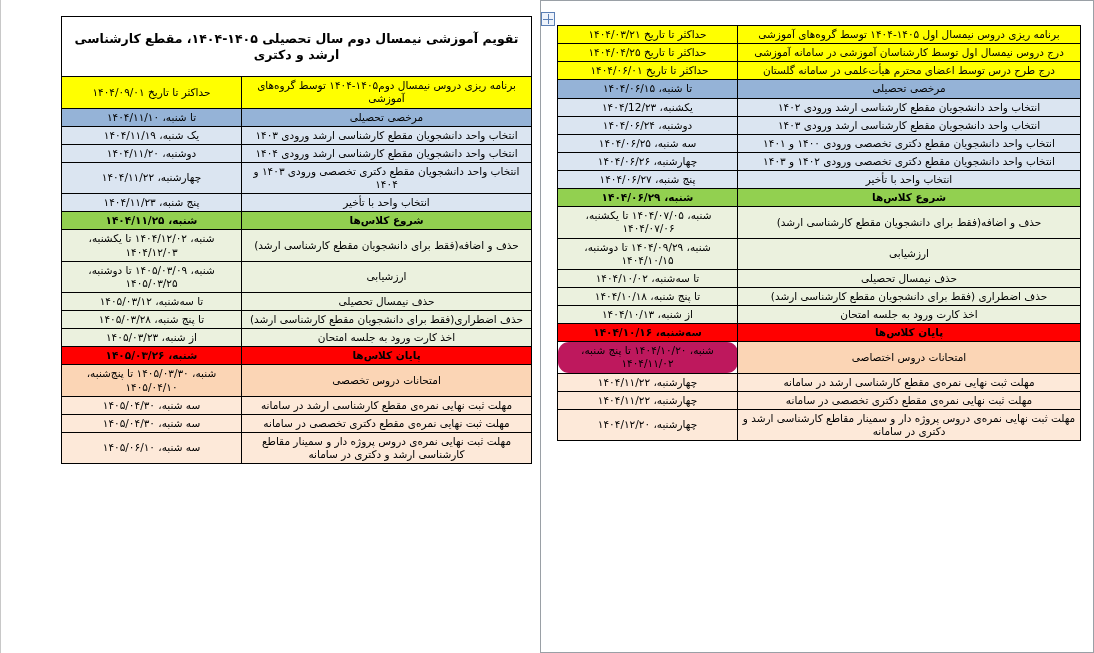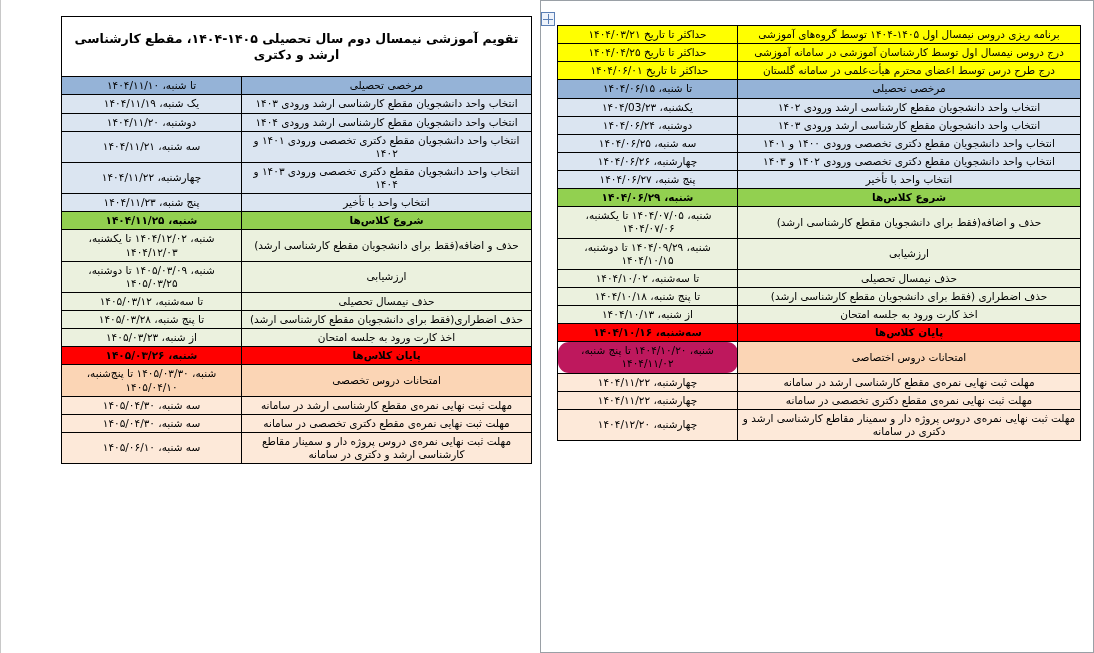--- a/index.html
+++ b/index.html
@@ -91,35 +91,35 @@
 <div class="page" id="page-left">
   <table class="cal" id="tbl-left">
     <colgroup>
         <col class="c-desc">
         <col class="c-date">
       </colgroup>
     <tbody>
       <tr>
         <td class="title-cell" colspan="2">تقویم آموزشی  نیمسال دوم سال تحصیلی ۱۴۰۵-۱۴۰۴، مقطع کارشناسی ارشد و دکتری</td>
       </tr>
+    <tr>
+          <td class="desc" style="background: rgb(255, 255, 0);">برنامه ریزی دروس نیمسال دوم۱۴۰۵-۱۴۰۴ توسط گروه‌های آموزشی</td>
+          <td class="date" style="background: rgb(255, 255, 0);">حداکثر تا تاریخ ۱۴۰۴/۰۹/۰۱</td>
+        </tr>
         <tr>
           <td class="desc" style="background: rgb(149, 179, 215);">مرخصی تحصیلی</td>
           <td class="date" style="background: rgb(149, 179, 215);">تا شنبه، ۱۴۰۴/۱۱/۱۰</td>
         </tr>
         <tr>
           <td class="desc" style="background: rgb(219, 229, 241);">انتخاب واحد دانشجویان مقطع کارشناسی ارشد ورودی ۱۴۰۳</td>
           <td class="date" style="background: rgb(219, 229, 241);">یک شنبه، ۱۴۰۴/۱۱/۱۹</td>
         </tr>
         <tr>
           <td class="desc" style="background: rgb(219, 229, 241);">انتخاب واحد دانشجویان مقطع کارشناسی ارشد ورودی ۱۴۰۴</td>
           <td class="date" style="background: rgb(219, 229, 241);">دوشنبه، ۱۴۰۴/۱۱/۲۰</td>
-        </tr>
-        <tr>
-          <td class="desc" style="background: rgb(219, 229, 241);">انتخاب واحد دانشجویان مقطع دکتری تخصصی ورودی ۱۴۰۱ و ۱۴۰۲</td>
-          <td class="date" style="background: rgb(219, 229, 241);">سه شنبه، ۱۴۰۴/۱۱/۲۱</td>
         </tr>
         <tr>
           <td class="desc" style="background: rgb(219, 229, 241);">انتخاب واحد دانشجویان مقطع دکتری تخصصی ورودی ۱۴۰۳ و ۱۴۰۴</td>
           <td class="date" style="background: rgb(219, 229, 241);">چهارشنبه، ۱۴۰۴/۱۱/۲۲</td>
         </tr>
         <tr>
           <td class="desc" style="background: rgb(219, 229, 241);">انتخاب واحد با تأخیر</td>
           <td class="date" style="background: rgb(219, 229, 241);">پنج شنبه، ۱۴۰۴/۱۱/۲۳</td>
         </tr>
         <tr>
@@ -191,21 +191,21 @@
         <tr>
           <td class="desc" style="background: rgb(255, 255, 0);">درج طرح درس توسط اعضای محترم هیأت‌علمی در سامانه گلستان</td>
           <td class="date" style="background: rgb(255, 255, 0); padding-left: 8px;">حداکثر تا تاریخ ۱۴۰۴/۰۶/۰۱</td>
         </tr>
         <tr>
           <td class="desc" style="background: rgb(149, 179, 215);">مرخصی تحصیلی</td>
           <td class="date" style="background: rgb(149, 179, 215);">تا شنبه، ۱۴۰۴/۰۶/۱۵</td>
         </tr>
         <tr>
           <td class="desc" style="background: rgb(219, 229, 241);">انتخاب واحد دانشجویان مقطع کارشناسی ارشد ورودی ۱۴۰۲</td>
-          <td class="date" style="background: rgb(219, 229, 241);">یکشنبه، ۱۴۰۴/03/۲۳</td>
+          <td class="date" style="background: rgb(219, 229, 241);">یکشنبه، ۱۴۰۴/12/۲۳</td>
         </tr>
         <tr>
           <td class="desc" style="background: rgb(219, 229, 241);">انتخاب واحد دانشجویان مقطع کارشناسی ارشد ورودی ۱۴۰۳</td>
           <td class="date" style="background: rgb(219, 229, 241);">دوشنبه، ۱۴۰۴/۰۶/۲۴</td>
         </tr>
         <tr>
           <td class="desc" style="background: rgb(219, 229, 241);">انتخاب واحد دانشجویان مقطع دکتری تخصصی ورودی ۱۴۰۰ و ۱۴۰۱</td>
           <td class="date" style="background: rgb(219, 229, 241);">سه شنبه، ۱۴۰۴/۰۶/۲۵</td>
         </tr>
         <tr>

